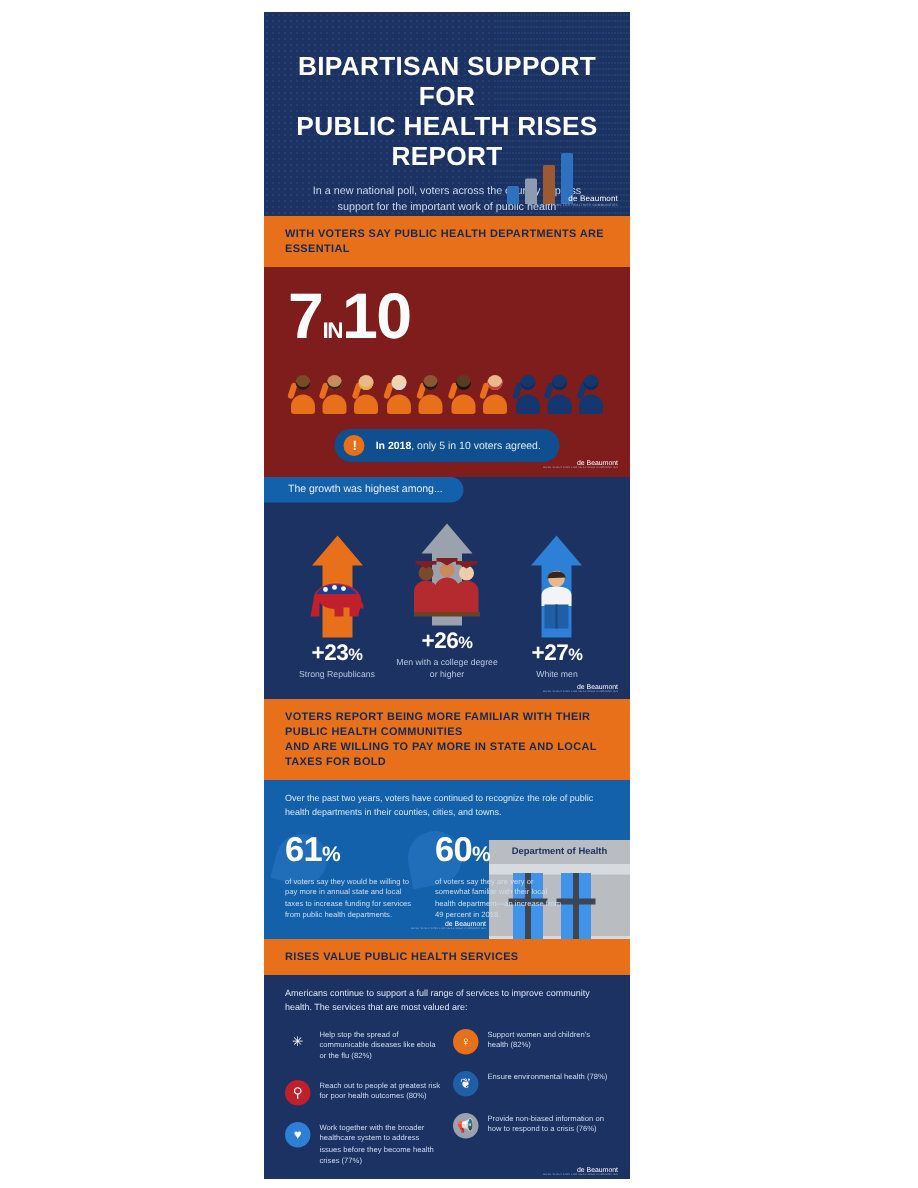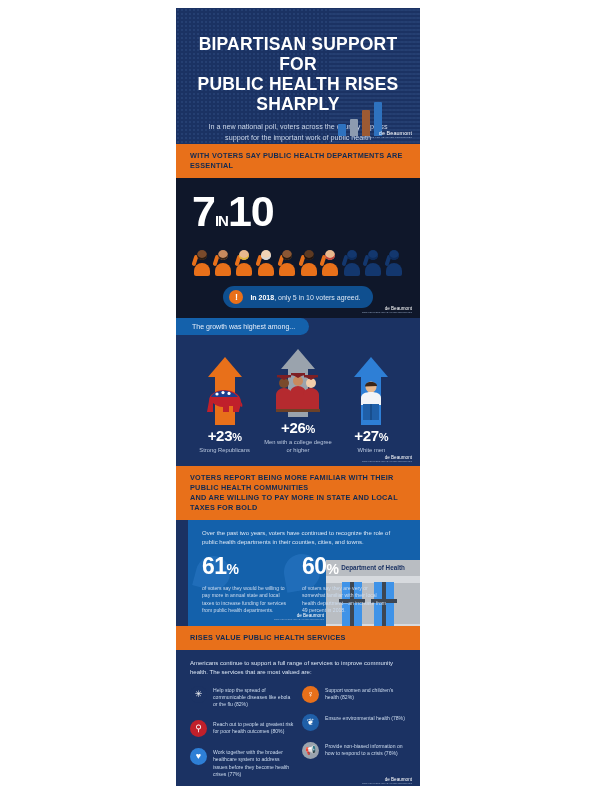--- a/index.html
+++ b/index.html
@@ -28,21 +28,21 @@
   .logo-sm .w { color:#fff; font-size:5.4px; letter-spacing:.1px; }
   .logo-sm .t { color:#9fb2cf; font-size:2.1px; letter-spacing:.2px; }
 
   
   .banner { position:relative; background:#e8701a; padding:7px 14px 7px 14px; }
   .banner:after { content:""; position:absolute; right:0; bottom:-11px; border-left:22px solid #c85c10;
     border-bottom:11px solid transparent; }
   .banner h2 { color:#122a52; font-size:7.3px; font-weight:bold; letter-spacing:.25px; line-height:10px; }
 
   
-  .sec-blue { background:#0f172a; padding:14px 16px 10px; position:relative; }
+  .sec-blue { background:#7f1d1d; padding:14px 16px 10px; position:relative; }
   .stat-row { display:flex; align-items:center; gap:10px; }
   .big-7 { color:#fff; font-weight:bold; font-size:43px; line-height:38px; letter-spacing:-1px; }
   .big-7 sub { font-size:15px; vertical-align:baseline; }
   .stat-copy { color:#dbe6f4; font-size:7.2px; line-height:10.5px; padding-top:2px; }
 
   .people { display:flex; justify-content:center; gap:2px; margin-top:10px; }
   .person { width:20px; height:26px; position:relative; }
   .person .head { position:absolute; left:50%; transform:translateX(-50%); top:0; width:10px; height:10px; border-radius:50%; }
   .person .body { position:absolute; left:50%; transform:translateX(-50%); bottom:0; width:16px; height:13px;
      border-radius:8px 8px 2px 2px; }
@@ -67,21 +67,21 @@
   .arrow-wrap { position:relative; height:72px; display:flex; align-items:flex-end; justify-content:center; }
   .arrow { position:absolute; bottom:0; left:50%; transform:translateX(-50%); width:34px; height:68px; }
   .arrow .shaft { position:absolute; bottom:0; left:50%; transform:translateX(-50%); width:20px; height:50px; }
   .arrow .tip { position:absolute; top:0; left:50%; transform:translateX(-50%);
      width:0; height:0; border-left:17px solid transparent; border-right:17px solid transparent; }
   .apct { color:#fff; font-weight:bold; font-size:15px; margin-top:2px; letter-spacing:-.3px; }
   .apct small { font-size:11px; }
   .alabel { color:#b9c7de; font-size:5.8px; line-height:8px; margin-top:2px; }
 
   
-  .sec3 { background:#1461ab; position:relative; padding:9px 14px 12px; overflow:hidden;margin-left:12px; }
+  .sec3 { background:#1461ab; position:relative; padding:9px 14px 12px; overflow:hidden; }
   .sec3-intro { color:#dbe6f4; font-size:6px; line-height:8.6px; position:relative; z-index:3; }
   .s3row { display:flex; gap:12px; margin-top:9px; position:relative; z-index:3; }
   .s3col { width:88px; }
   .s3num { color:#fff; font-weight:bold; font-size:23px; line-height:23px; letter-spacing:-.5px; }
   .s3num small { font-size:14px; }
   .s3txt { color:#cddcef; font-size:5.1px; line-height:7.3px; margin-top:4px; }
   .blob { position:absolute; border-radius:50% 50% 50% 0; background:#2a79c4; opacity:.55; }
   .bldg { position:absolute; right:0; top:40px; width:94px; height:100px; }
   .bldg .wall { position:absolute; inset:0; background:#b9bdc2; }
   .bldg .label { position:absolute; top:4px; left:0; right:0; text-align:center; color:#1b3263;
@@ -107,21 +107,21 @@
 <body>
 
 <div class="page">
  <div class="info">
 
   <div class="hdr">
     <div class="dots"></div>
     <div class="dots r"></div>
     <div class="hdr-title">
       <div>BIPARTISAN SUPPORT FOR</div>
-      <div>PUBLIC HEALTH RISES SHARPLY</div>
+      <div>PUBLIC HEALTH RISES REPORT</div>
     </div>
     <div class="hdr-sub">In a new national poll, voters across the country express support for the important work of public health departments and the role they play in keeping communities healthier and safer.</div>
     <div class="hdr-bars" id="hdrbars">
           <i style="height: 12px; background: rgb(46, 114, 191);"></i>
           <i style="height: 17px; background: rgb(141, 155, 176);"></i>
           <i style="height: 26px; background: rgb(156, 90, 51);"></i>
           <i style="height: 34px; background: rgb(46, 114, 191);"></i>
         </div>
     <div class="logo-sm">
       <div class="w">de Beaumont</div>

